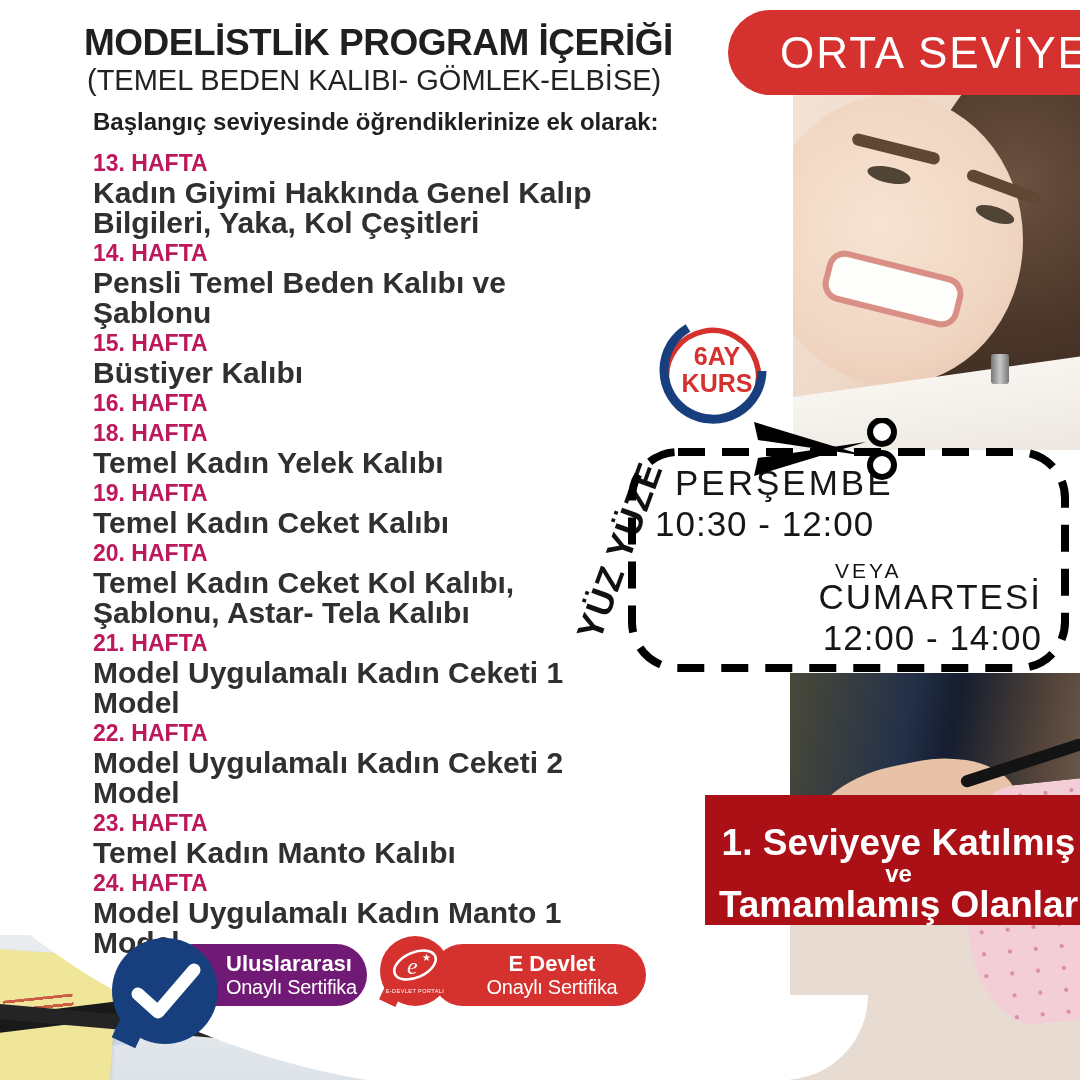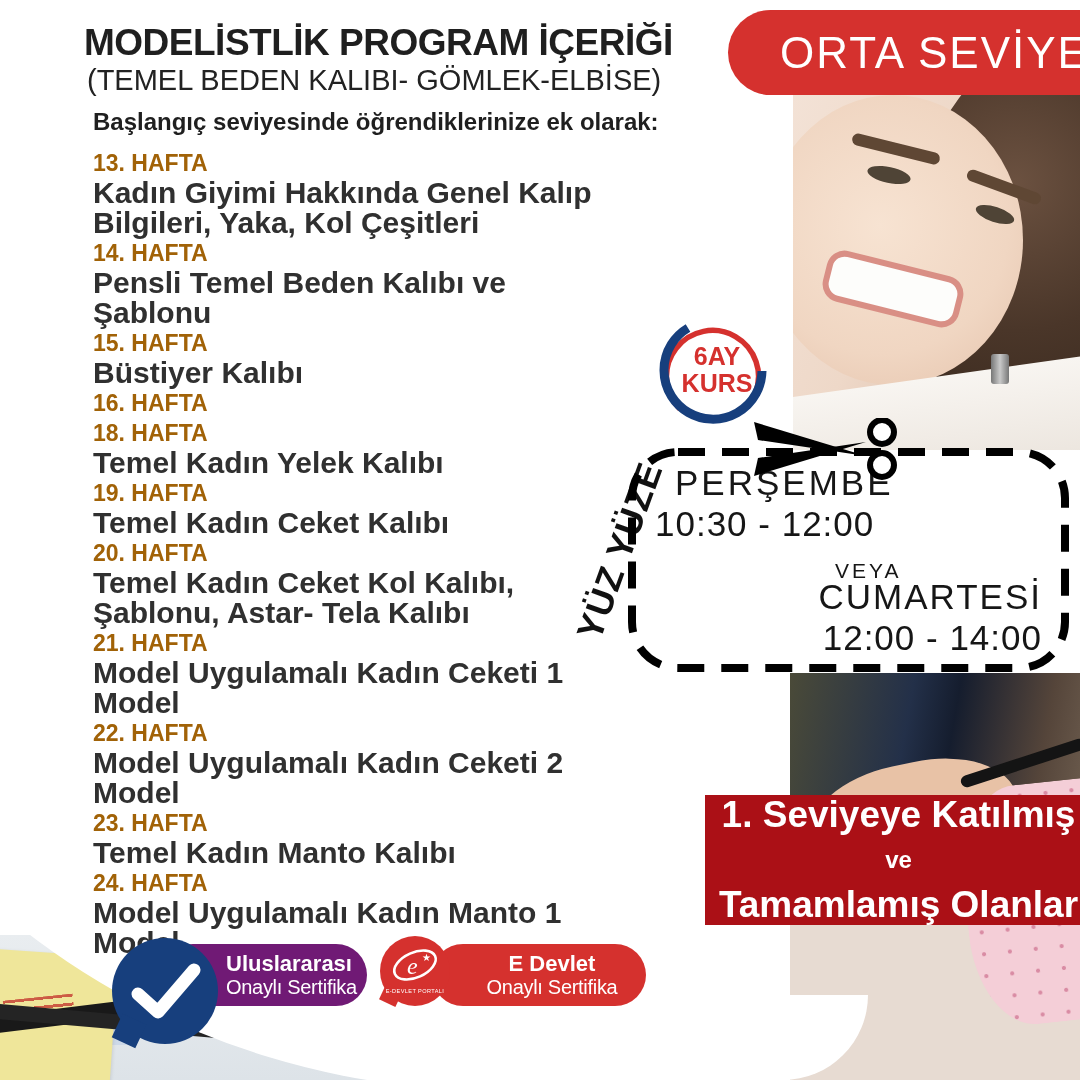--- a/index.html
+++ b/index.html
@@ -51,21 +51,21 @@
   
   .level-band{left:728px;top:10px;width:352px;height:85px;border-radius:46px 0 0 46px;z-index:5;
     display:flex;align-items:center;padding-left:52px;box-sizing:border-box;}
   .level-band span{color:#fff;font-size:44px;font-weight:300;letter-spacing:2px;white-space:nowrap;}
   .title{left:84px;top:22px;font-size:37px;font-weight:800;letter-spacing:-.5px;z-index:5;white-space:nowrap;}
   .subtitle{left:87px;top:64px;font-size:29px;font-weight:300;color:#222;z-index:5;white-space:nowrap;}
   .intro{left:93px;top:108px;font-size:24px;font-weight:700;z-index:5;white-space:nowrap;}
 
   
   .weeks{left:93px;top:148px;width:525px;z-index:5;}
-  .wk-label{font-size:23px;font-weight:700;line-height:30px;color:#a16207;}
+  .wk-label{font-size:23px;font-weight:700;line-height:30px;color:#be185d;}
   .wk-desc{font-size:30px;font-weight:700;line-height:30px;color:#303030;}
 
   
   .duration{left:658px;top:313px;width:118px;height:118px;z-index:5;}
   .duration .txt{position:absolute;left:0;top:30px;width:118px;text-align:center;line-height:27px;
     font-size:25px;font-weight:800;}
 
   
   .format{left:505px;top:530px;width:230px;text-align:center;transform:rotate(-70deg);
     font-size:36px;font-weight:700;letter-spacing:1px;z-index:5;color:#111;white-space:nowrap;}
@@ -75,21 +75,21 @@
   .sched .thin{position:absolute;font-weight:300;color:#161616;white-space:nowrap;}
   .d1{left:48px;top:16px;font-size:35px;letter-spacing:3px;}
   .t1{left:28px;top:57px;font-size:35px;letter-spacing:1px;}
   .orr{left:208px;top:112px;font-size:21px;letter-spacing:3px;}
   .d2{right:28px;top:130px;font-size:35px;letter-spacing:2px;}
   .t2{right:28px;top:171px;font-size:35px;letter-spacing:1px;}
   .scissors{left:748px;top:418px;z-index:6;}
 
   
   .audience{left:705px;top:795px;width:375px;height:130px;z-index:5;display:flex;flex-direction:column;
-    justify-content:space-between;align-items:center;color:#fff;text-align:center;padding-left:12px;box-sizing:border-box;}
+    justify-content:flex-end;align-items:center;color:#fff;text-align:center;padding-left:12px;box-sizing:border-box;}
   .aud1,.aud3{font-size:37px;font-weight:800;line-height:40px;white-space:nowrap;}
   .aud2{font-size:24px;font-weight:800;line-height:22px;}
 
   
   .bubble{border-radius:50%;z-index:7;}
   .bubble .tail{position:absolute;width:26px;height:26px;left:4px;bottom:0px;transform:rotate(25deg);z-index:-1;}
   .blue-bubble{left:112px;top:938px;width:106px;height:106px;}
   .red-bubble{left:380px;top:936px;width:70px;height:70px;}
   .pill{z-index:6;display:flex;flex-direction:column;justify-content:center;color:#fff;box-sizing:border-box;}
   .blue-pill{left:162px;top:944px;width:205px;height:62px;border-radius:34px;padding-left:64px;}

